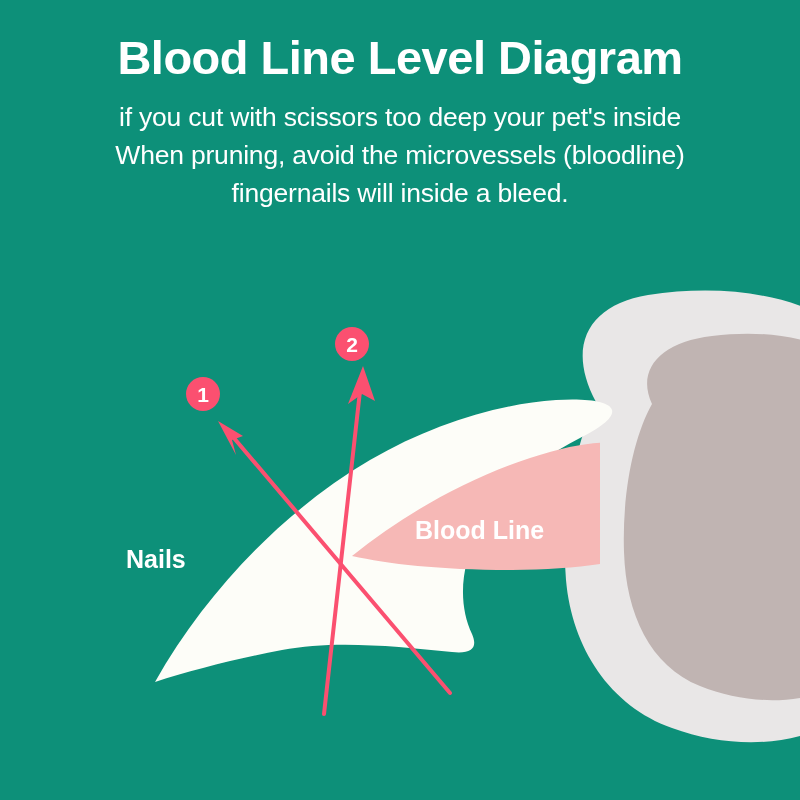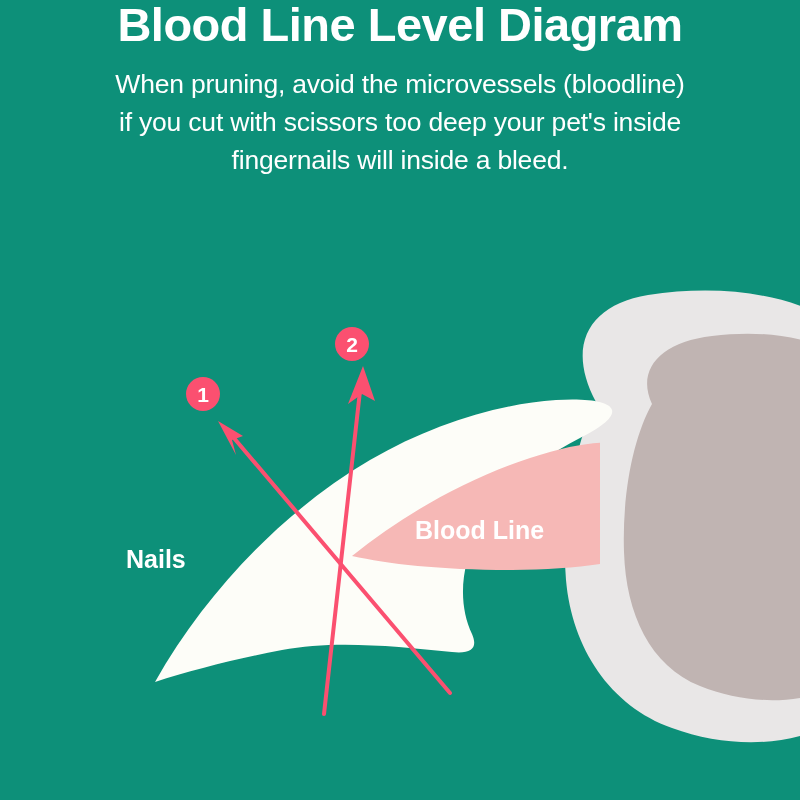--- a/index.html
+++ b/index.html
@@ -17,20 +17,21 @@
   }
   #headings {
     position: absolute;
     top: 0; left: 0;
     width: 800px;
     text-align: center;
     z-index: 5;
   }
   #title {
     margin: 0;
+    padding-top: 33px;
     color: #ffffff;
     font-size: 47px;
     font-weight: 700;
     letter-spacing: -0.5px;
     line-height: 1.05;
   }
   #subtitle {
     margin: 0 auto;
     padding-top: 17px;
     width: 660px;
@@ -61,22 +62,22 @@
   }
 </style>
 </head>
 <body>
 
 <div id="poster">
 
   <div id="headings">
     <h1 id="title">Blood Line Level Diagram</h1>
     <p id="subtitle">
+      <span>if you cut with scissors too deep your pet's inside</span>
       <span>When pruning, avoid the microvessels (bloodline)</span>
-      <span>if you cut with scissors too deep your pet's inside</span>
       <span>fingernails will inside a bleed.</span>
     </p>
   </div>
 
   <svg id="scene" viewBox="0 0 800 800">
 
     <defs>
 
       <clipPath id="posterClip">
         <rect x="0" y="0" width="800" height="800"></rect>

